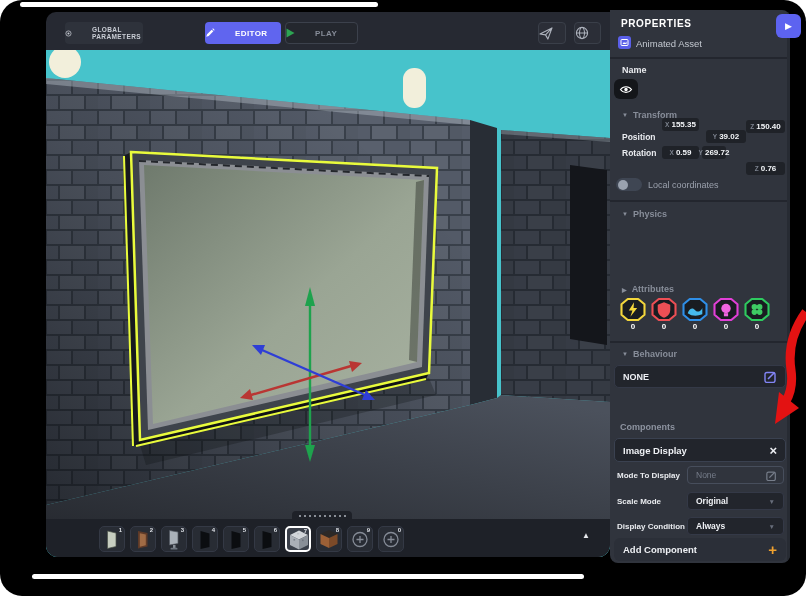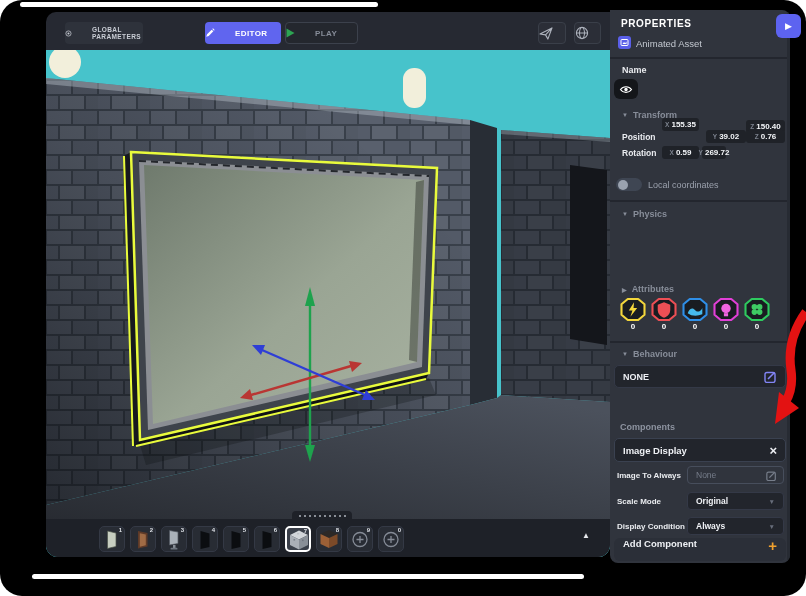--- a/index.html
+++ b/index.html
@@ -45,21 +45,21 @@
   .badge{position:absolute;width:26px;height:23px}
   .bzero{position:absolute;width:26px;text-align:center;font-size:8px;font-weight:bold;color:#fff}
   #eye-btn{position:absolute;left:4px;top:69px;width:24px;height:20px;background:#14161a;border-radius:6px;display:flex;align-items:center;justify-content:center;cursor:pointer}
   #name-wrap{position:absolute;left:31px;top:68px;width:143px;height:21px;border:1.5px solid #4b5260;border-radius:9px;box-sizing:border-box;display:flex;align-items:center;padding:0 7px;gap:4px}
   #name-wrap input{flex:1;min-width:0;background:transparent;border:none;outline:none;color:#e9ebef;font-size:9px;font-family:"Liberation Sans",sans-serif}
   #name-wrap .star{color:#dfe2e8;font-size:11px;line-height:1}
   .smallinput{position:absolute;border:1px solid #474e5c;border-radius:4px;box-sizing:border-box;display:flex;align-items:center;padding:0 6px;gap:3px}
   .smallinput input{flex:1;min-width:0;background:transparent;border:none;outline:none;color:#767d8a;font-size:8.5px;font-family:"Liberation Sans",sans-serif}
   .smallinput input::placeholder{color:#767d8a;opacity:1}
   .flabel{position:absolute;color:#e9ebef;font-weight:bold;font-size:8px}
-  #add-row{position:absolute;left:4px;top:528px;width:172px;height:23px;background:#2b2f38;border-radius:6px;display:flex;align-items:flex-start;padding:0 9px;box-sizing:border-box;cursor:pointer}
+  #add-row{position:absolute;left:4px;top:528px;width:172px;height:23px;background:#2b2f38;border-radius:6px;display:flex;align-items:center;padding:0 9px;box-sizing:border-box;cursor:pointer}
   #add-row .txt{font-size:9.5px;font-weight:bold;color:#eef0f4}
   #add-row .plus{margin-left:auto;color:#f0a12f;font-size:15px;font-weight:900;line-height:1}
   #panel-scrollbar{position:absolute;right:0;top:0;width:3px;height:100%;background:#272b33}
   #panel-toggle{position:absolute;left:776px;top:14px;width:25px;height:24px;background:#5d63f0;border-radius:6px;display:flex;align-items:center;justify-content:center;cursor:pointer}
   #panel-toggle span{color:#fff;font-size:9px}
   #red-arrow{position:absolute;left:753px;top:298px;pointer-events:none}
 </style>
 </head>
 <body>
 
@@ -313,21 +313,21 @@
 
     <div class="plabel" style="left:12px;top:138px">Rotation</div>
     <div class="valbox" style="left:52px;top:136px;width:37px">
       <span class="pfx">X</span>
       <span class="val">0.59</span>
     </div>
     <div class="valbox" style="left:92px;top:136px;width:24px">
       <span class="pfx">Y</span>
       <span class="val">269.72</span>
     </div>
-    <div class="valbox" style="left:136px;top:120px;width:39px">
+    <div class="valbox" style="left:136px;top:152px;width:39px">
       <span class="pfx">Z</span>
       <span class="val">0.76</span>
     </div>
 
     <div class="toggle" style="left:6px;top:168px">
         <span class="knob"></span>
       </div>
     <div style="position:absolute;left:38px;top:170px;font-size:9px;color:#9aa0ac">Local coordinates</div>
 
     <div class="pdiv" style="top:190px"></div>
@@ -397,21 +397,21 @@
       </svg>
     </div>
 
     <div style="position:absolute;left:10px;top:412px;font-size:9px;font-weight:bold;color:#8d93a0">Components</div>
 
     <div class="dd" style="left:4px;top:428px;width:172px;height:24px;border-color:#3a4150">
       <span class="txt" style="font-size:9.5px">Image Display</span>
       <span style="margin-left:auto;color:#eef0f4;font-size:13px;font-weight:bold;line-height:1">×</span>
     </div>
 
-    <div class="flabel" style="left:7px;top:461px">Image To Always</div>
+    <div class="flabel" style="left:7px;top:461px">Mode To Display</div>
     <div class="smallinput" style="left:77px;top:456px;width:97px;height:18px">
       <input readonly="" placeholder="None" style="">
       <svg width="11" height="11" viewBox="0 0 13 13">
         <rect x="1" y="2.5" width="10" height="10" rx="2" fill="none" stroke="#767d8a" stroke-width="1.4"></rect>
         <line x1="4" y1="9" x2="10.5" y2="2.5" stroke="#767d8a" stroke-width="1.6"></line>
       </svg>
     </div>
 
     <div class="flabel" style="left:7px;top:487px">Scale Mode</div>
     <div class="dd" style="left:77px;top:482px;width:97px;height:18px;border-radius:4px">

